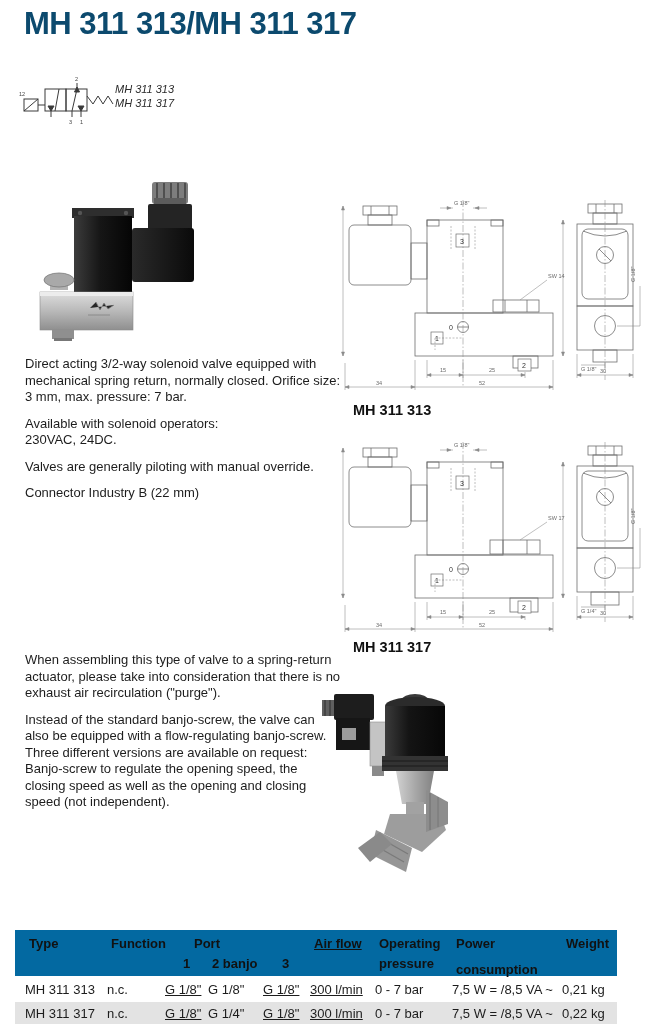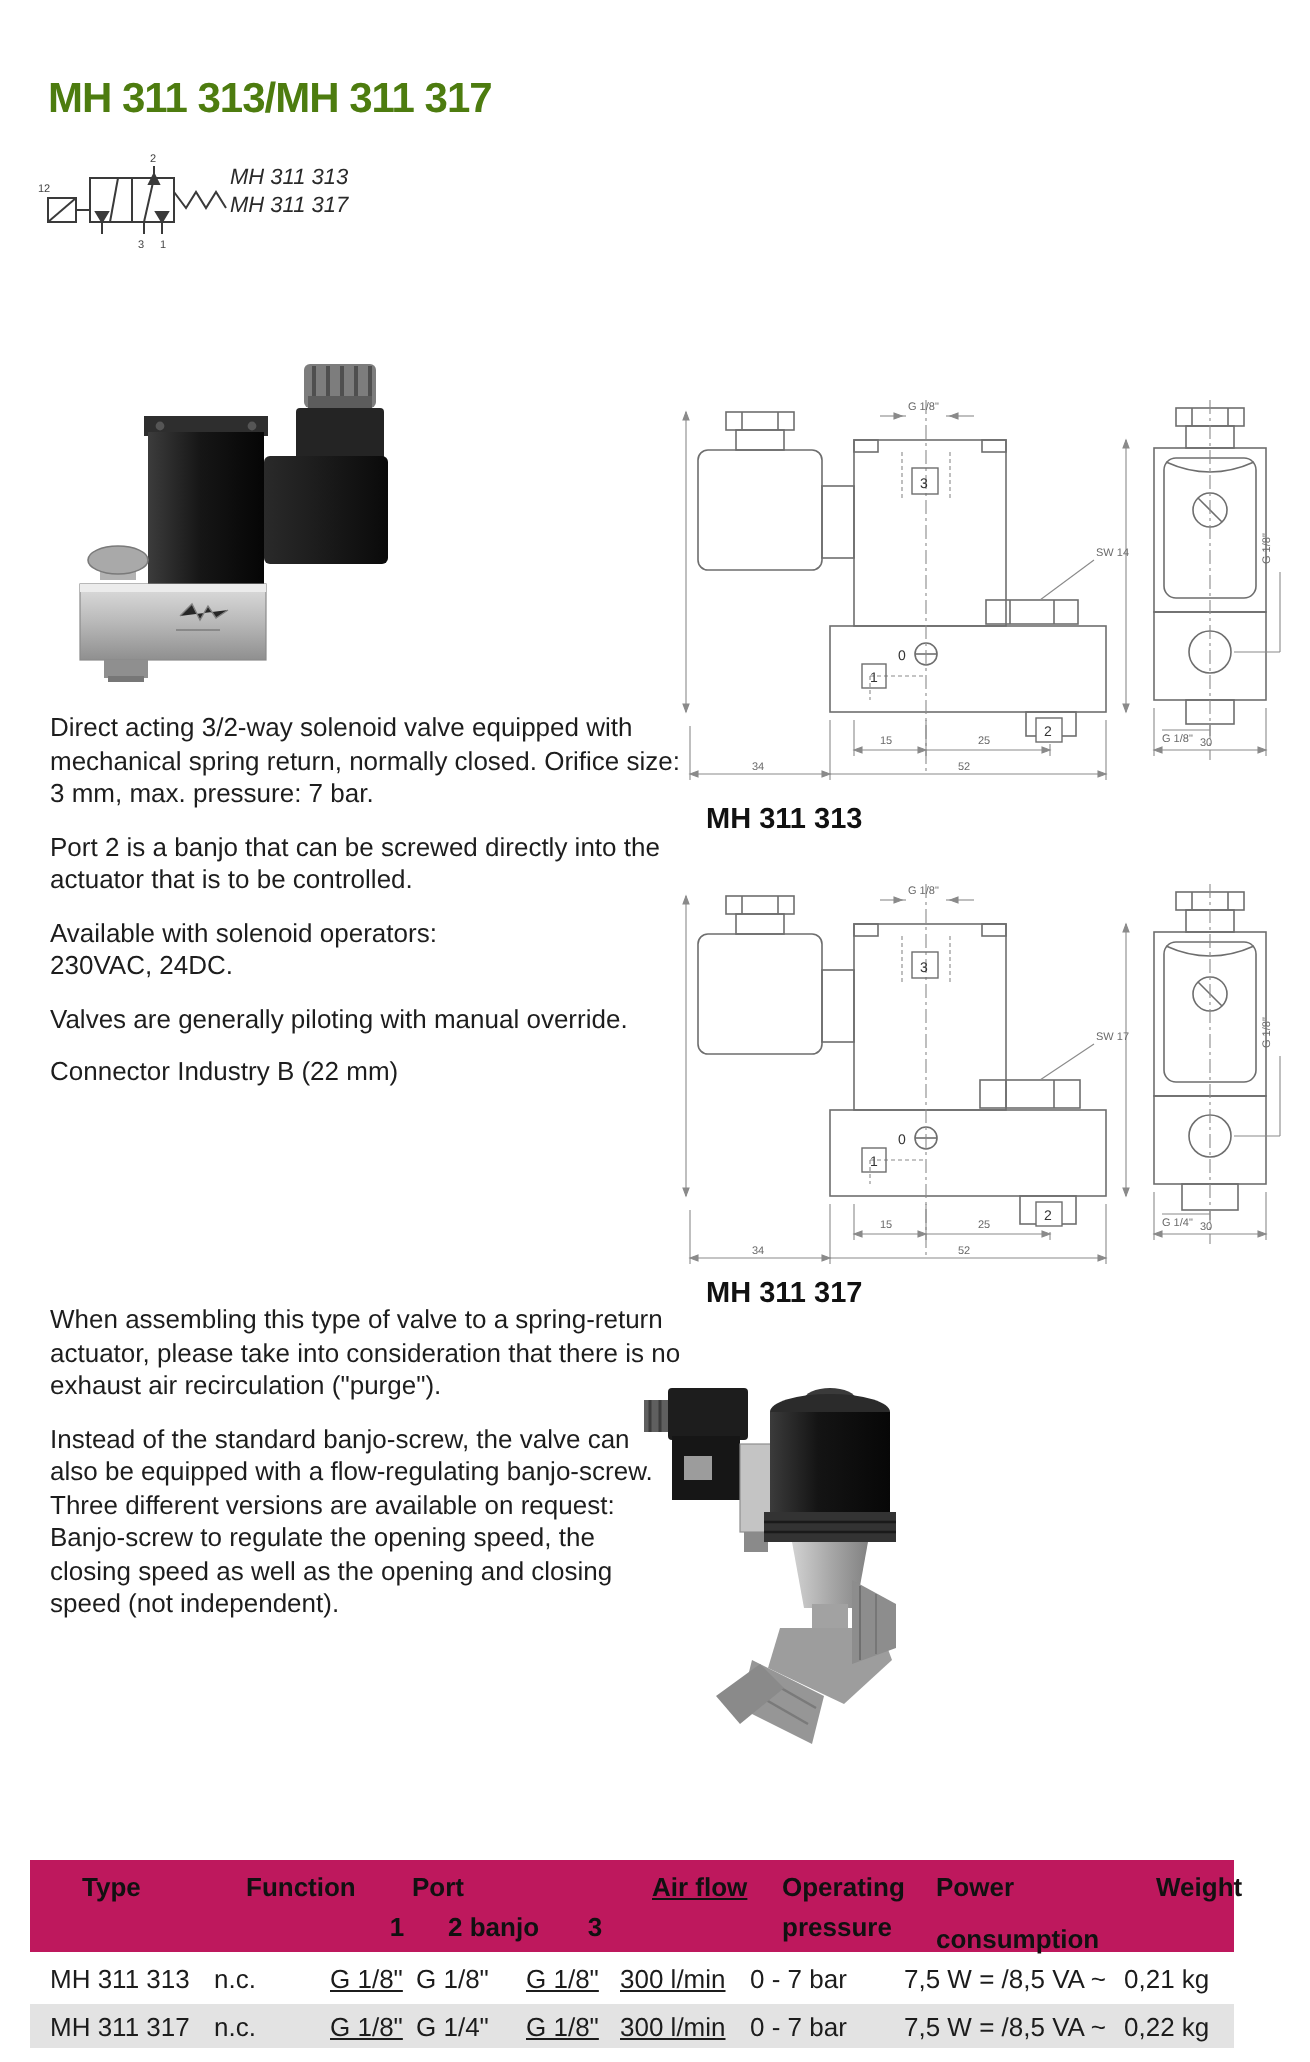--- a/index.html
+++ b/index.html
@@ -4,22 +4,22 @@
 <style>
   html,body { margin:0; padding:0; }
   body {
     width:655px; height:1031px; background:#ffffff; position:relative;
     font-family:"Liberation Sans", sans-serif; color:#1c1c1c;
     overflow:hidden;
   }
   .abs { position:absolute; }
 
   .page-title {
-    left:24px; top:6px; font-size:21px; font-weight:bold;
-    color:#4d7c0f; letter-spacing:-0.5px;margin-top:32px;
+    left:24px; top:6px; font-size:31px; font-weight:bold;
+    color:#0c4a6e; letter-spacing:-0.5px;
   }
 
   .symbol-models {
     left:115px; top:82px; font-size:11px; font-style:italic; color:#2a2a2a;
     line-height:14px;
   }
 
   .text-col {
     left:25px; top:356px; width:316px; font-size:13px; line-height:16.5px;
     color:#1d1d1d;
@@ -36,22 +36,22 @@
     font-size:14.5px; font-weight:bold; color:#111;
   }
 
   
   .spec-table { left:15px; top:930px; width:602px; font-size:13px; }
   .tgrid {
     display:grid;
     grid-template-columns:80px 65px 45px 53px 47px 67px 76px 110px 59px;
   }
   .thead {
-    background:#be185d; font-weight:bold; color:#111;
-    grid-template-rows:21px 19px; padding:3px 0 3px 16px;
+    background:#0369a1; font-weight:bold; color:#111;
+    grid-template-rows:21px 19px; padding:3px 0 3px 4px;
   }
   .thead .h { display:flex; align-items:center; }
   .trow { margin-top:2px; height:22px; }
   .trow .c { display:flex; align-items:center; }
   .row-a { background:#ffffff; }
   .row-b { background:#e3e3e3; }
   .pl10 { padding-left:10px; } .pl12 { padding-left:12px; }
   .pl3 { padding-left:3px; } .pl4 { padding-left:4px; } .pl5 { padding-left:5px;text-decoration:underline; }
   .ctr { justify-content:center; }
 
@@ -347,21 +347,20 @@
     <text class="dimtxt" x="144" y="187">52</text>
     <text class="dimtxt" x="265" y="175">30</text>
     <text class="dimtxt" x="300" y="84" transform="rotate(-90 300 84)">G 1/8"</text>
     <text class="dimtxt" x="246" y="173">G 1/4"</text>
   </g>
 </svg>
 <div class="abs drawing-caption" style="left:353px; top:639px;">MH 311 317</div>
 
 <div class="abs text-col">
   <p>Direct acting 3/2-way solenoid valve equipped with mechanical spring return, normally closed. Orifice size: 3 mm, max. pressure: 7 bar.</p>
-  <p>Port 2 is a banjo that can be screwed directly into the actuator that is to be controlled.</p>
   <p>Available with solenoid operators:
 230VAC, 24DC.</p>
   <p>Valves are generally piloting with manual override.</p>
   <p>Connector Industry B (22 mm)</p>
 </div>
 
 <div class="abs text-col2">
   <p>When assembling this type of valve to a spring-return actuator, please take into consideration that there is no exhaust air recirculation ("purge").</p>
   <p>Instead of the standard banjo-screw, the valve can also be equipped with a flow-regulating banjo-screw.
 Three different versions are available on request: Banjo-screw to regulate the opening speed, the closing speed as well as the opening and closing speed (not independent).</p>

